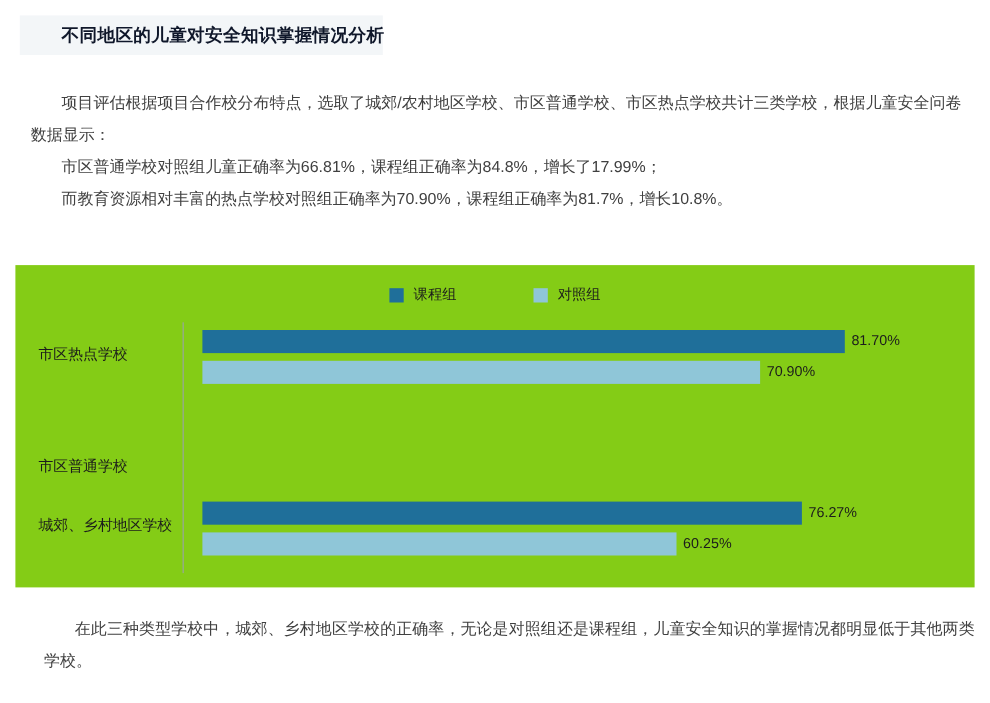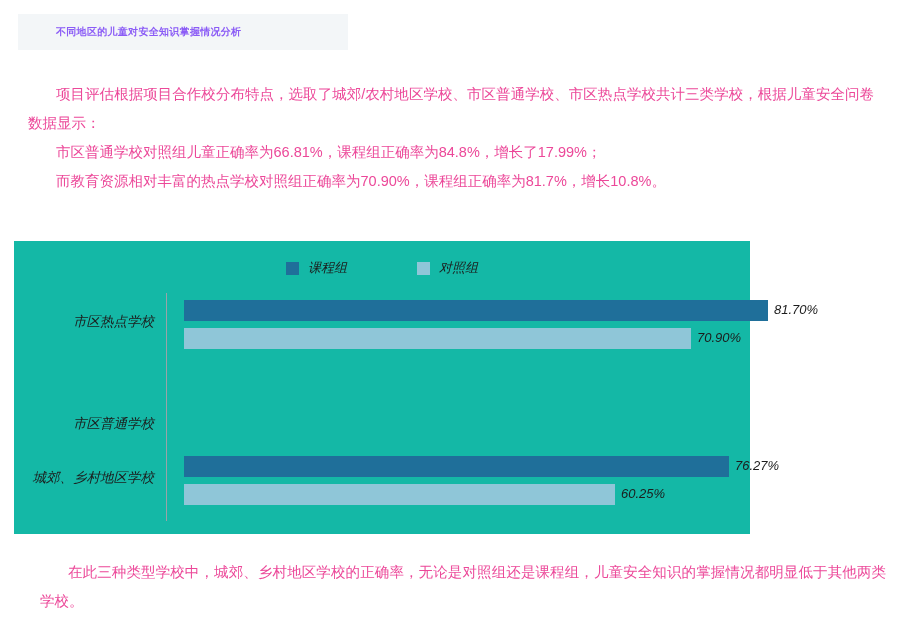--- a/index.html
+++ b/index.html
@@ -27,57 +27,56 @@
     left: 18px;
     top: 14px;
     width: 330px;
     height: 36px;
     background: #f3f6f8;
     display: flex;
     align-items: center;
   }
   .title-banner .title-text {
     padding-left: 38px;
-    font-size: 10px;
+    font-size: 16px;
     font-weight: bold;
-    color: #8b5cf6;
+    color: #0f172a;
     letter-spacing: 0.3px;
     white-space: nowrap;
   }
 
   
   .para-block {
     position: absolute;
     left: 28px;
     top: 80px;
     width: 846px;
   }
   .para {
     font-size: 14.5px;
     line-height: 29px;
-    color: #ec4899;
+    color: #404040;
     text-align: justify;
   }
   .para.indent {
     text-indent: 28px;
   }
   .para.sub {
     text-indent: 28px;
   }
 
   
   .chart-panel {
     position: absolute;
     left: 14px;
     top: 241px;
-    width: 736px;
+    width: 872px;
     height: 293px;
-    background: #14b8a6;
+    background: #84cc16;
     box-sizing: border-box;
-    font-style: italic;
   }
   .legend {
     position: absolute;
     top: 18px;
     left: 0;
     width: 100%;
     display: flex;
     justify-content: center;
     align-items: center;
     gap: 70px;
@@ -113,24 +112,24 @@
     position: absolute;
     left: 0;
     width: 872px;
     height: 62px;
   }
   .group .cat-label {
     position: absolute;
     left: 0;
     top: 16px;
     width: 140px;
-    text-align: right;
     font-size: 13.5px;
     color: #1c1c1c;
     white-space: nowrap;
+    padding-left: 21px;
   }
   .bar-wrap {
     position: absolute;
     left: 153px;
     height: 21px;
     padding-left: 17px;
   }
   .bar-wrap.top { top: 3px; }
   .bar-wrap.bottom { top: 31px; }
   .bar {

